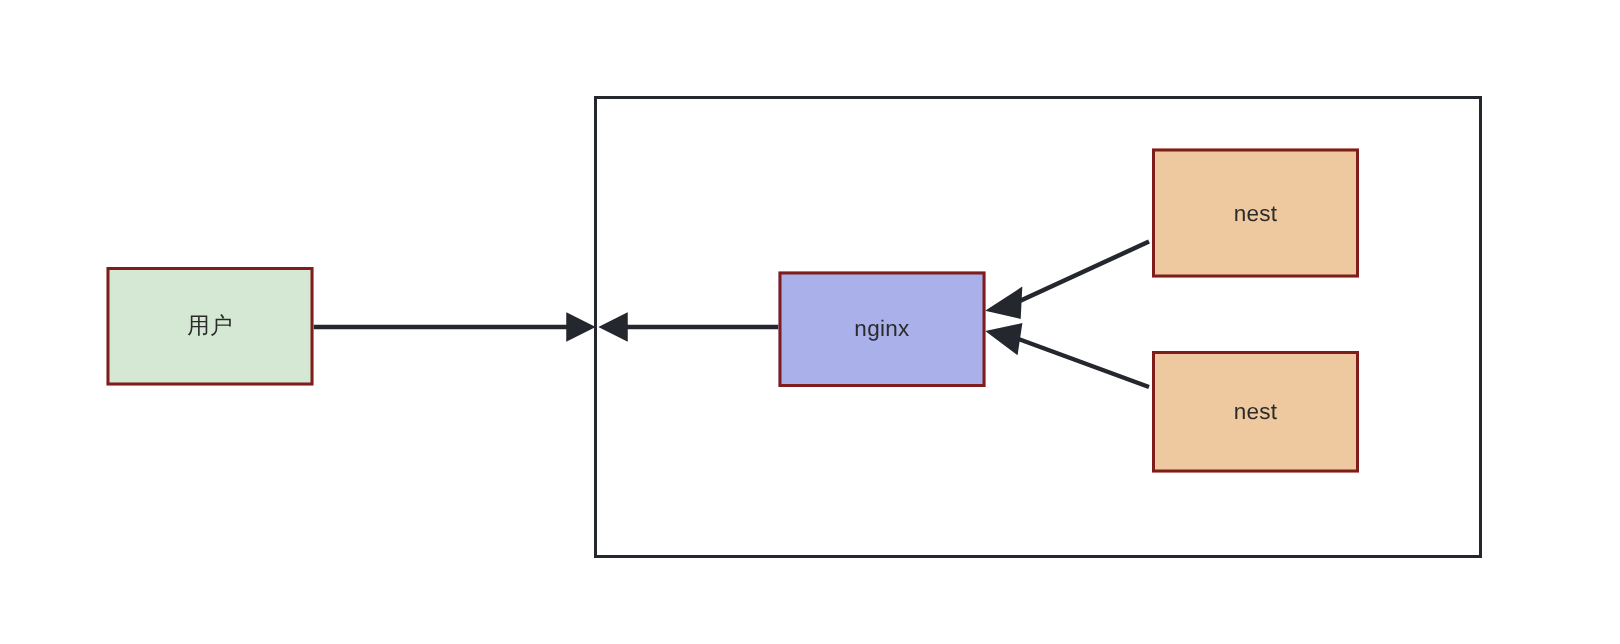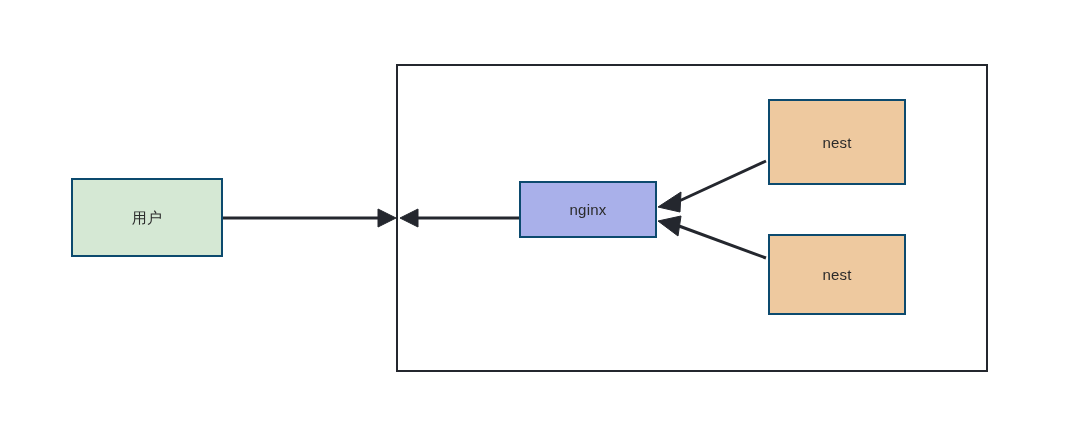--- a/index.html
+++ b/index.html
@@ -20,48 +20,48 @@
   #diagram-svg {
     position: absolute;
     left: 0;
     top: 0;
     width: 1080px;
     height: 429px;
   }
   .node-box {
     position: absolute;
     box-sizing: border-box;
-    border: 2px solid #0c4a6e;
+    border: 2px solid #7f1d1d;
     display: flex;
     align-items: center;
     justify-content: center;
     color: #2b2b2b;
     font-size: 15px;
     line-height: 1;
     letter-spacing: 0.2px;
   }
   .node-label {
     display: block;
     pointer-events: none;
   }
   #node-user {
     left: 71px;
     top: 178px;
-    width: 152px;
+    width: 138px;
     height: 79px;
     background: #d5e8d4;
   }
   #node-user .node-label {
     font-size: 15px;
   }
   #node-nginx {
     left: 519px;
     top: 181px;
     width: 138px;
-    height: 57px;
+    height: 77px;
     background: #a9b0ea;
   }
   #node-nest-top {
     left: 768px;
     top: 99px;
     width: 138px;
     height: 86px;
     background: #eec99f;
   }
   #node-nest-bottom {

